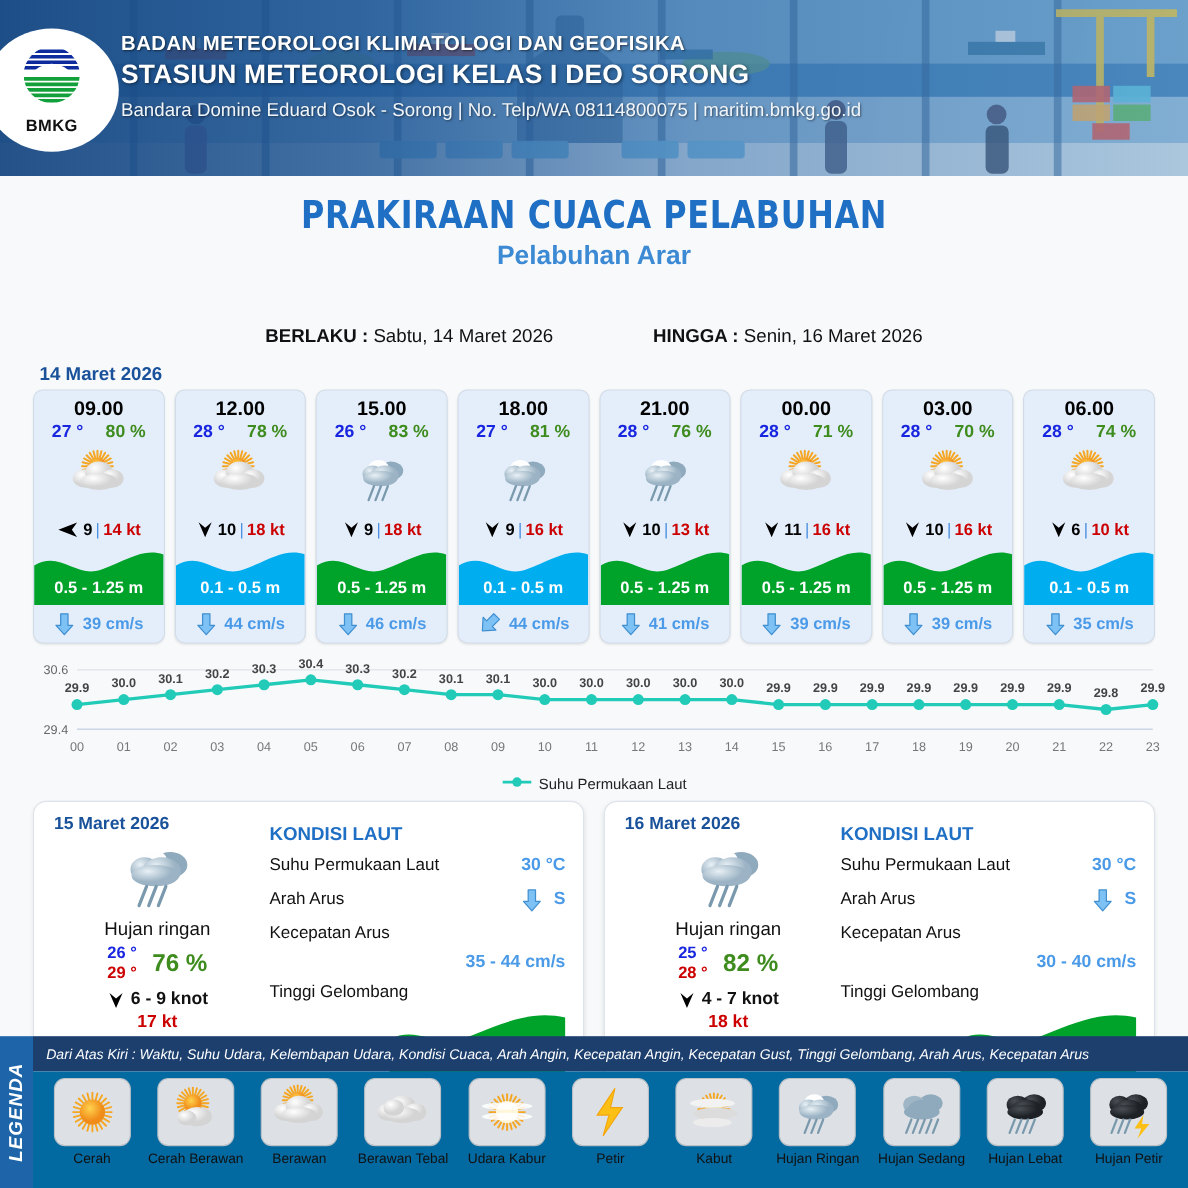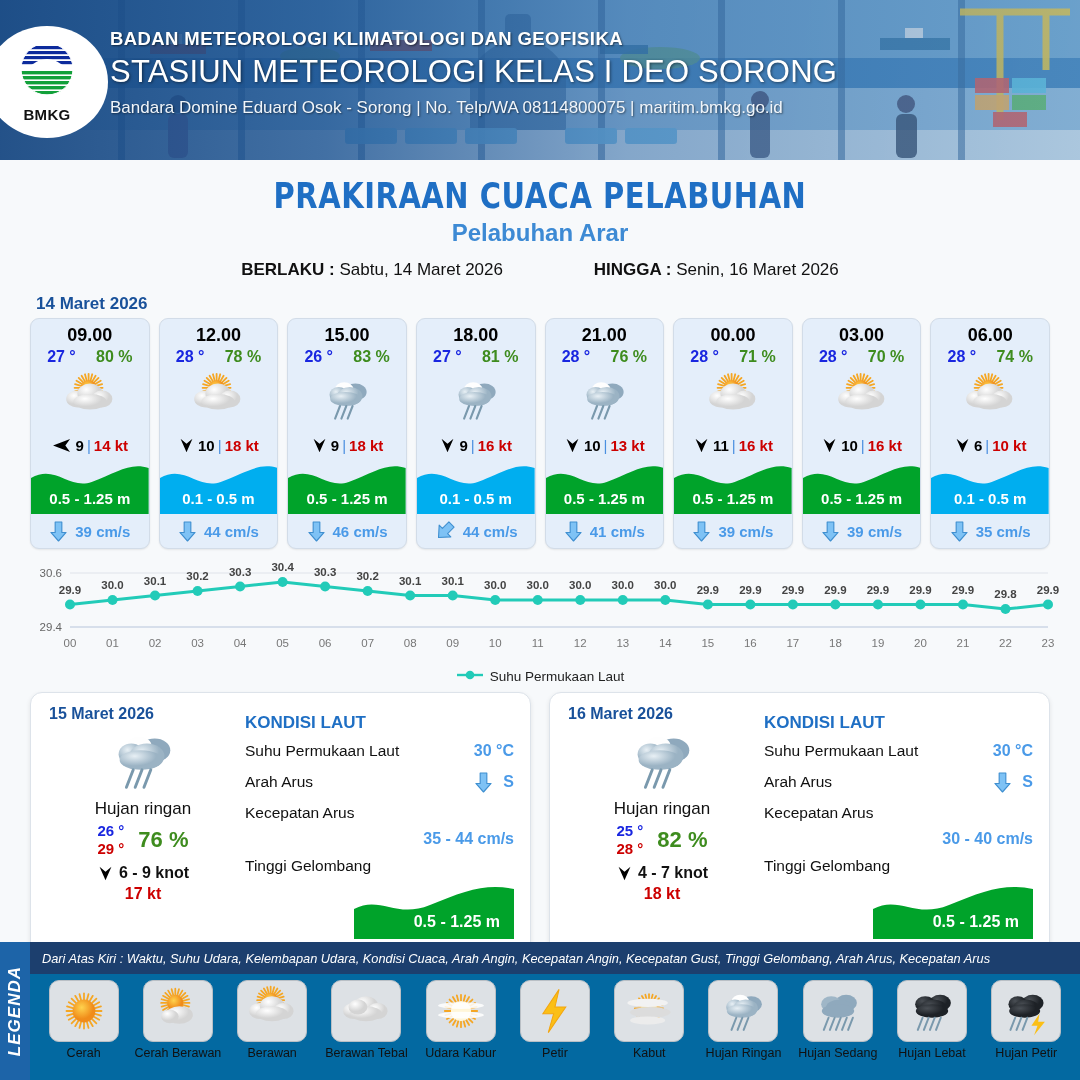--- a/index.html
+++ b/index.html
@@ -31,40 +31,40 @@
     z-index:5;
   }
   .logo-inner { width:76px; text-align:center; }
   .logo-txt { font-size:15px; font-weight:bold; color:#111; letter-spacing:.3px; margin-top:-2px;}
   .hdr-text { position:absolute; left:110px; top:28px; z-index:4; }
   .h-line1 {
     font-size:18.5px; font-weight:bold; color:#fff; letter-spacing:.4px;
     text-shadow: 1px 1px 2px rgba(0,0,0,.55);
   }
   .h-line2 {
-    font-size:31px; font-weight:normal; color:#fff; letter-spacing:.2px; margin-top:4px;
+    font-size:24px; font-weight:bold; color:#fff; letter-spacing:.2px; margin-top:4px;
     text-shadow: 1px 1px 3px rgba(0,0,0,.5);
   }
   .h-line3 {
     font-size:17px; color:#f0f5fa; margin-top:8px; font-weight:400;
     text-shadow: 1px 1px 2px rgba(0,0,0,.5);
   }
 
   
   .title-wrap { text-align:center; padding-top:16px; }
   .t-main {
     font-size:35px; font-weight:bold; color:#1f6fc4; letter-spacing:.6px;
     font-family:"DejaVu Sans", sans-serif; font-stretch:condensed;
     transform: scaleX(.92); 
   }
   .t-sub { font-size:24px; font-weight:bold; color:#3d8ad4; margin-top:3px; }
   .t-valid { margin-top:13px; font-size:17px; color:#111; }
   .t-valid span.lbl { font-weight:bold; }
   .t-valid .grp { display:inline-block; }
-  .t-valid .grp + .grp { margin-left:86px; }
+  .t-valid .grp + .grp { margin-left:86px;margin-top:36px; }
 
   
   .date-label {
     margin:14px 0 4px 36px; font-size:17px; font-weight:bold; color:#19519a;
   }
 
   
   .cards {
     display:flex; gap:9px; padding:0 30px; justify-content:space-between;
   }

